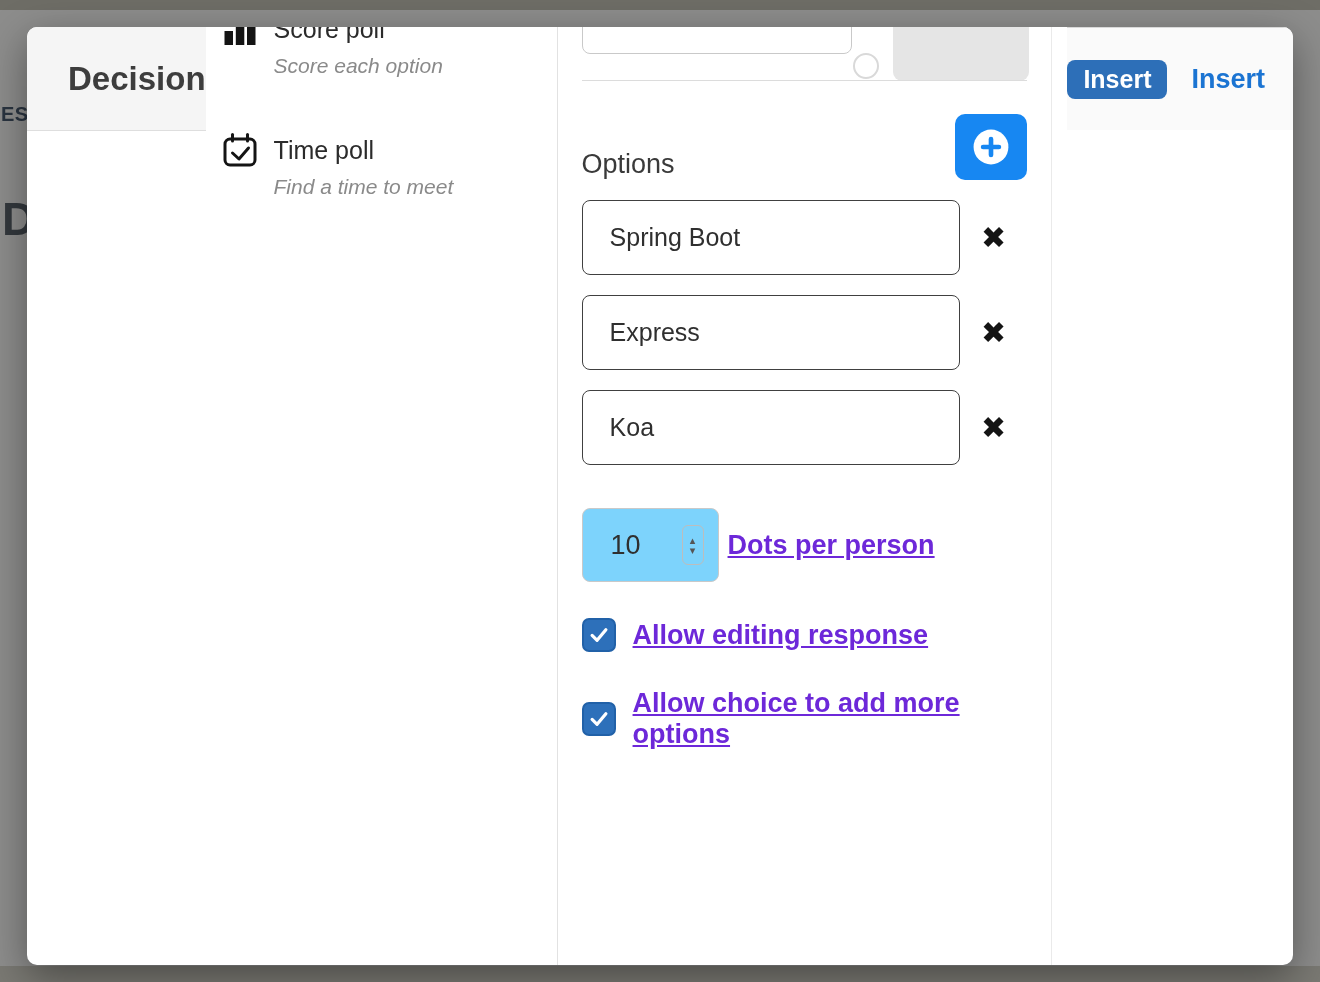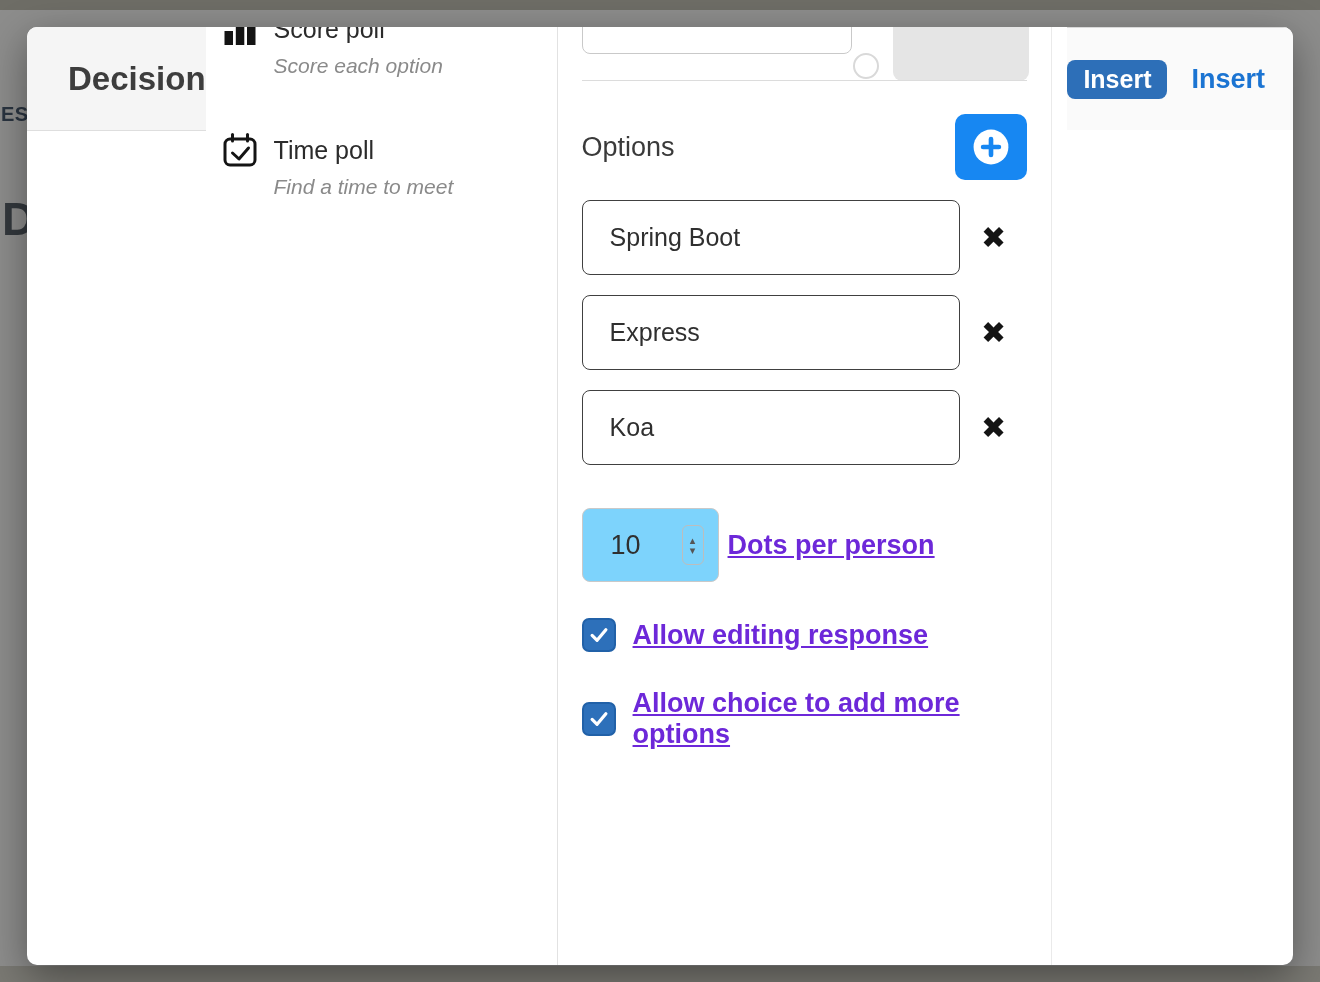--- a/index.html
+++ b/index.html
@@ -48,21 +48,21 @@
   .top-area { position: relative; height: 54px; }
   .q-input {
     position: absolute; left: 0; right: 175px; top: -30px; height: 57px;
     border: 1px solid #c9c9c9; border-radius: 8px; background: #fff;
     font-size: 24px; color: #333; padding: 0 20px; font-family: inherit;
   }
   .faint-ring { position: absolute; right: 148px; top: 26px; width: 26px; height: 26px; border: 2px solid #d9d9d9; border-radius: 50%; }
   .gray-chip { position: absolute; right: -2px; top: -30px; width: 136px; height: 84px; background: #e5e5e5; border: none; border-radius: 9px; cursor: pointer; }
   .top-divider { position: absolute; left: 0; right: 0; bottom: 0; height: 1px; background: #dcdcdc; }
 
-  .options-head { margin-top: 33px; height: 66px; display: flex; justify-content: space-between; align-items: center; }
+  .options-head { margin-top: 33px; height: 66px; display: flex; justify-content: space-between; align-items: flex-end; }
   .options-label { font-size: 27px; color: #3a3a3a; }
   .add-btn { width: 72px; height: 66px; background: #1787f2; border: none; border-radius: 10px; display: flex; align-items: center; justify-content: center; cursor: pointer; }
   .plus-icon svg { display: block; }
 
   .option-row { display: flex; align-items: center; margin-top: 20px; }
   .option-input {
     flex: 1; height: 75px; border: 1px solid #404040; border-radius: 8px;
     font-size: 25px; color: #2f2f2f; padding: 0 27px; background: #fff; font-family: inherit;
   }
   .remove-btn { width: 70px; background: none; border: none; display: flex; justify-content: center; align-items: center; cursor: pointer; }

